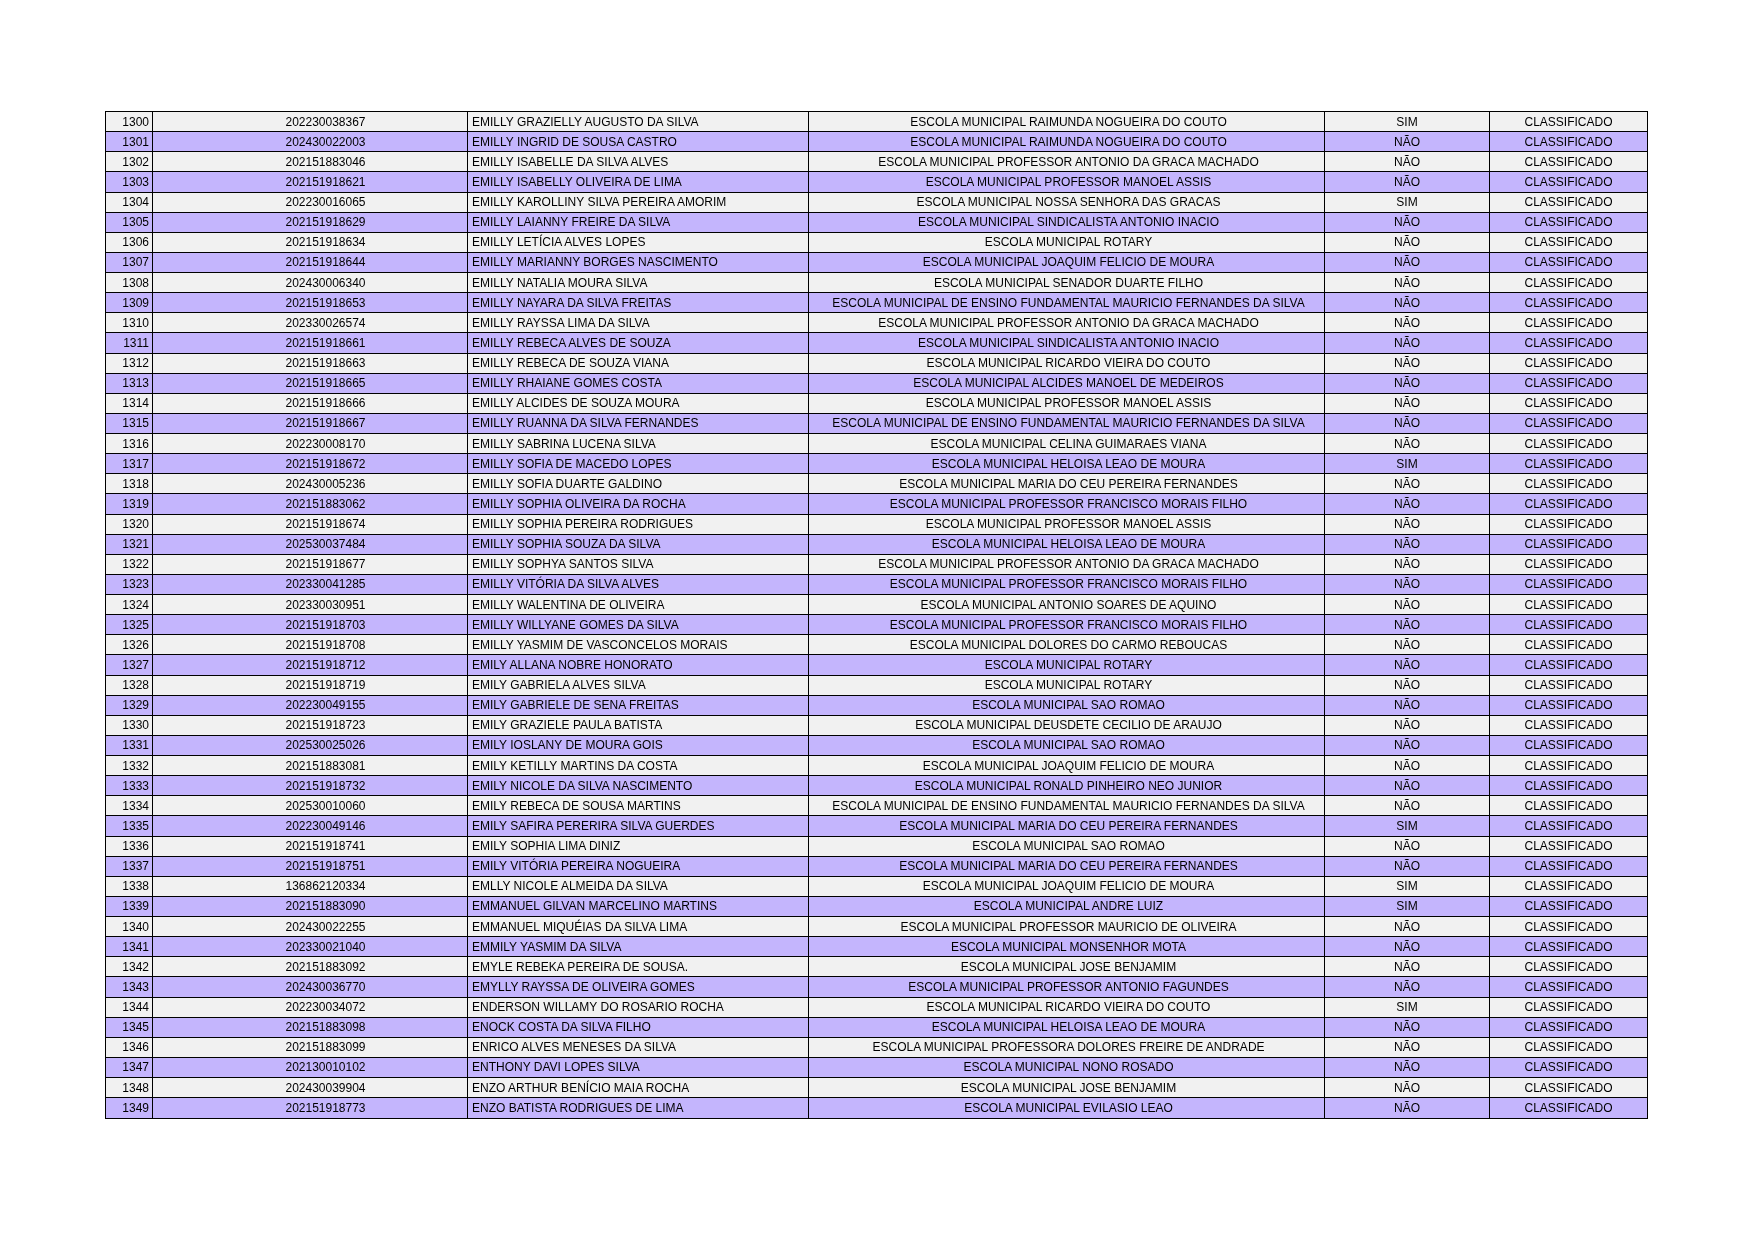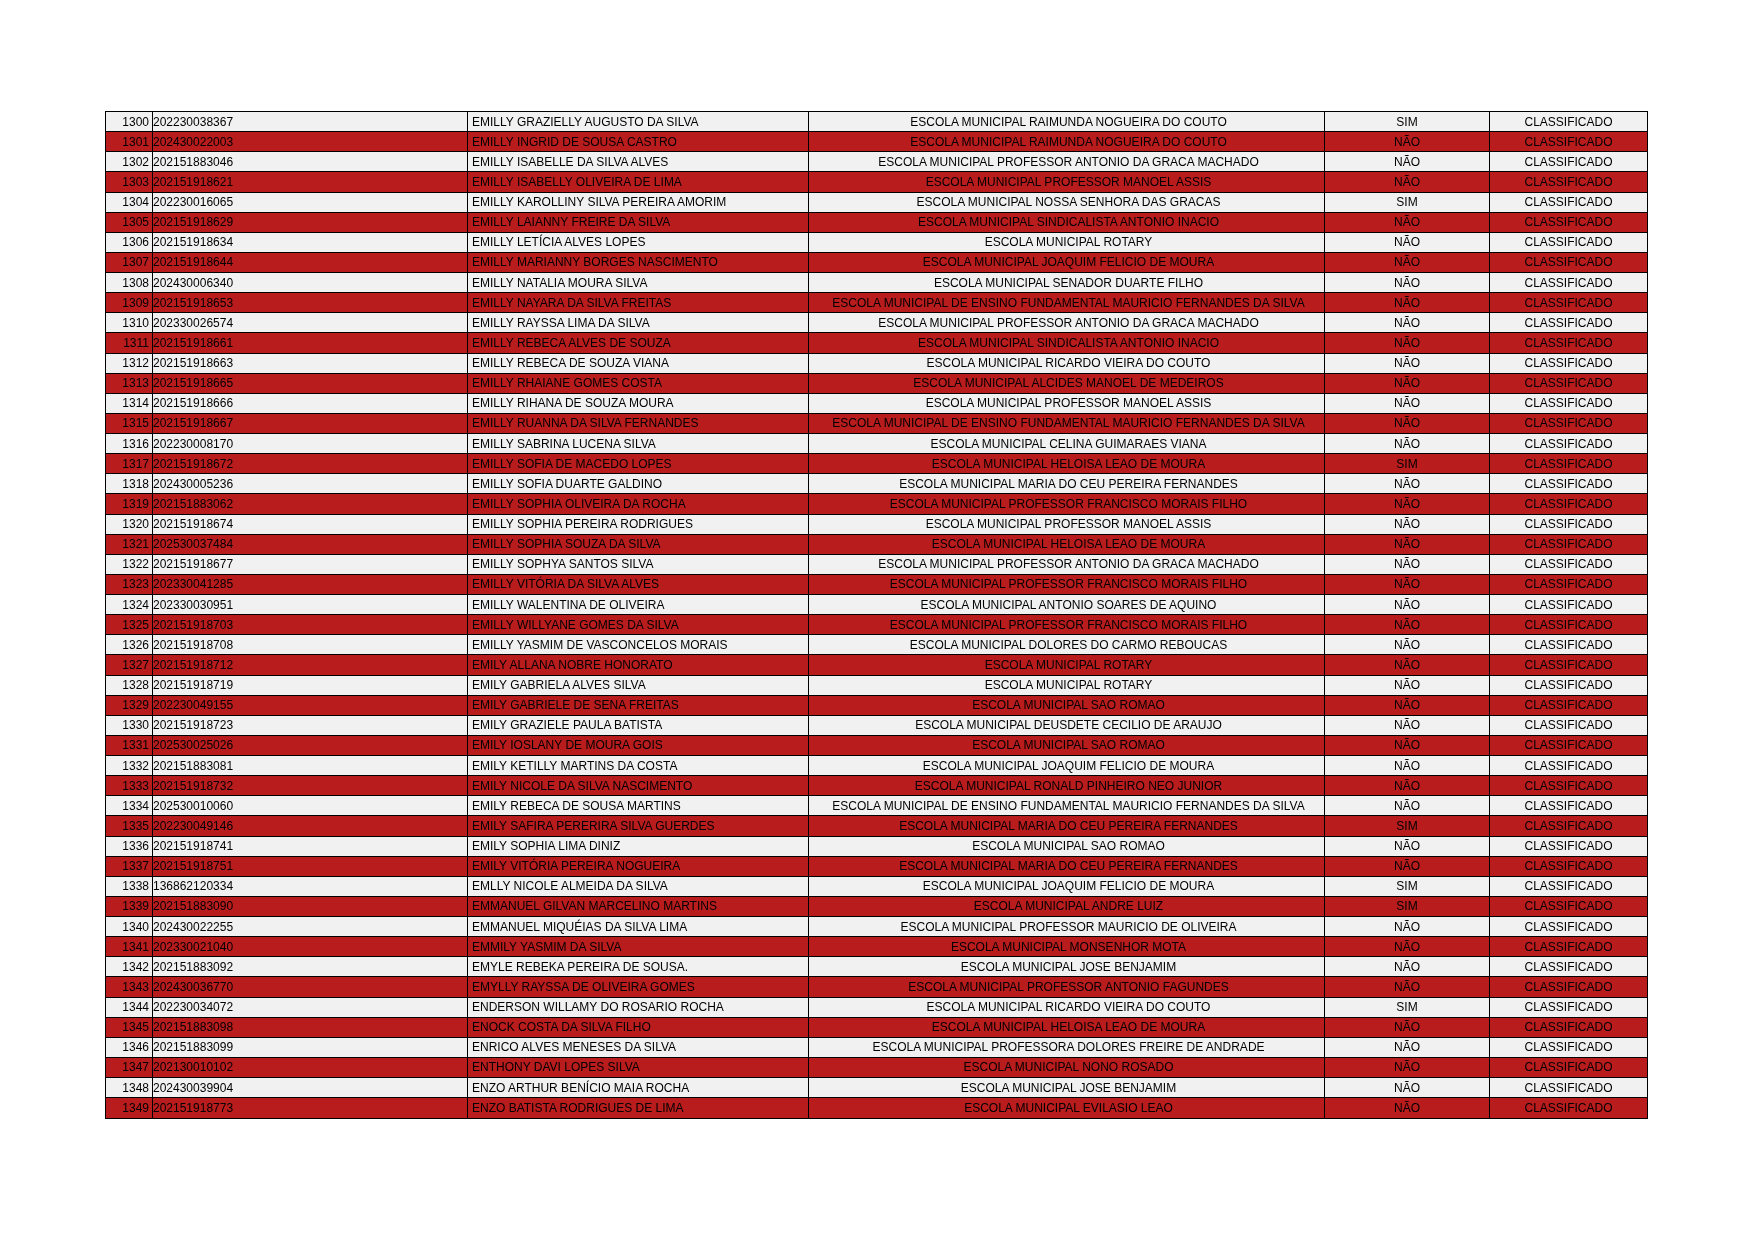--- a/index.html
+++ b/index.html
@@ -34,24 +34,24 @@
   }
   td{
     border:1px solid var(--border);
     font-size:12px;
     line-height:1;
     vertical-align:middle;
     white-space:nowrap;
     overflow:hidden;
     padding:0;
   }
-  tr{background:#b91c1c;}
+  tr{background:#c4b5fd;}
   tr.stripe{background:var(--stripe);}
   .c-rank{text-align:right;padding-right:3px;}
-  .c-id{text-align:left;}
+  .c-id{text-align:center;padding-left:31px;}
   .c-name{text-align:left;padding-left:4px;}
   .c-school{text-align:center;padding-left:4px;}
   .c-attend{text-align:center;margin-top:22px;}
   .c-class{text-align:center;}
 </style>
 </head>
 <body>
 
 <div class="page">
   <div class="table-wrap">
@@ -173,21 +173,21 @@
     <td class="c-rank">1313</td>
     <td class="c-id">202151918665</td>
     <td class="c-name">EMILLY RHAIANE GOMES COSTA</td>
     <td class="c-school">ESCOLA MUNICIPAL ALCIDES MANOEL DE MEDEIROS</td>
     <td class="c-attend">NÃO</td>
     <td class="c-class">CLASSIFICADO</td>
   </tr>
           <tr class="stripe">
     <td class="c-rank">1314</td>
     <td class="c-id">202151918666</td>
-    <td class="c-name">EMILLY RIHANA DE SOUZA MOURA</td>
+    <td class="c-name">EMILLY ALCIDES DE SOUZA MOURA</td>
     <td class="c-school">ESCOLA MUNICIPAL PROFESSOR MANOEL ASSIS</td>
     <td class="c-attend">NÃO</td>
     <td class="c-class">CLASSIFICADO</td>
   </tr>
           <tr>
     <td class="c-rank">1315</td>
     <td class="c-id">202151918667</td>
     <td class="c-name">EMILLY RUANNA DA SILVA FERNANDES</td>
     <td class="c-school">ESCOLA MUNICIPAL DE ENSINO FUNDAMENTAL MAURICIO FERNANDES DA SILVA</td>
     <td class="c-attend">NÃO</td>

